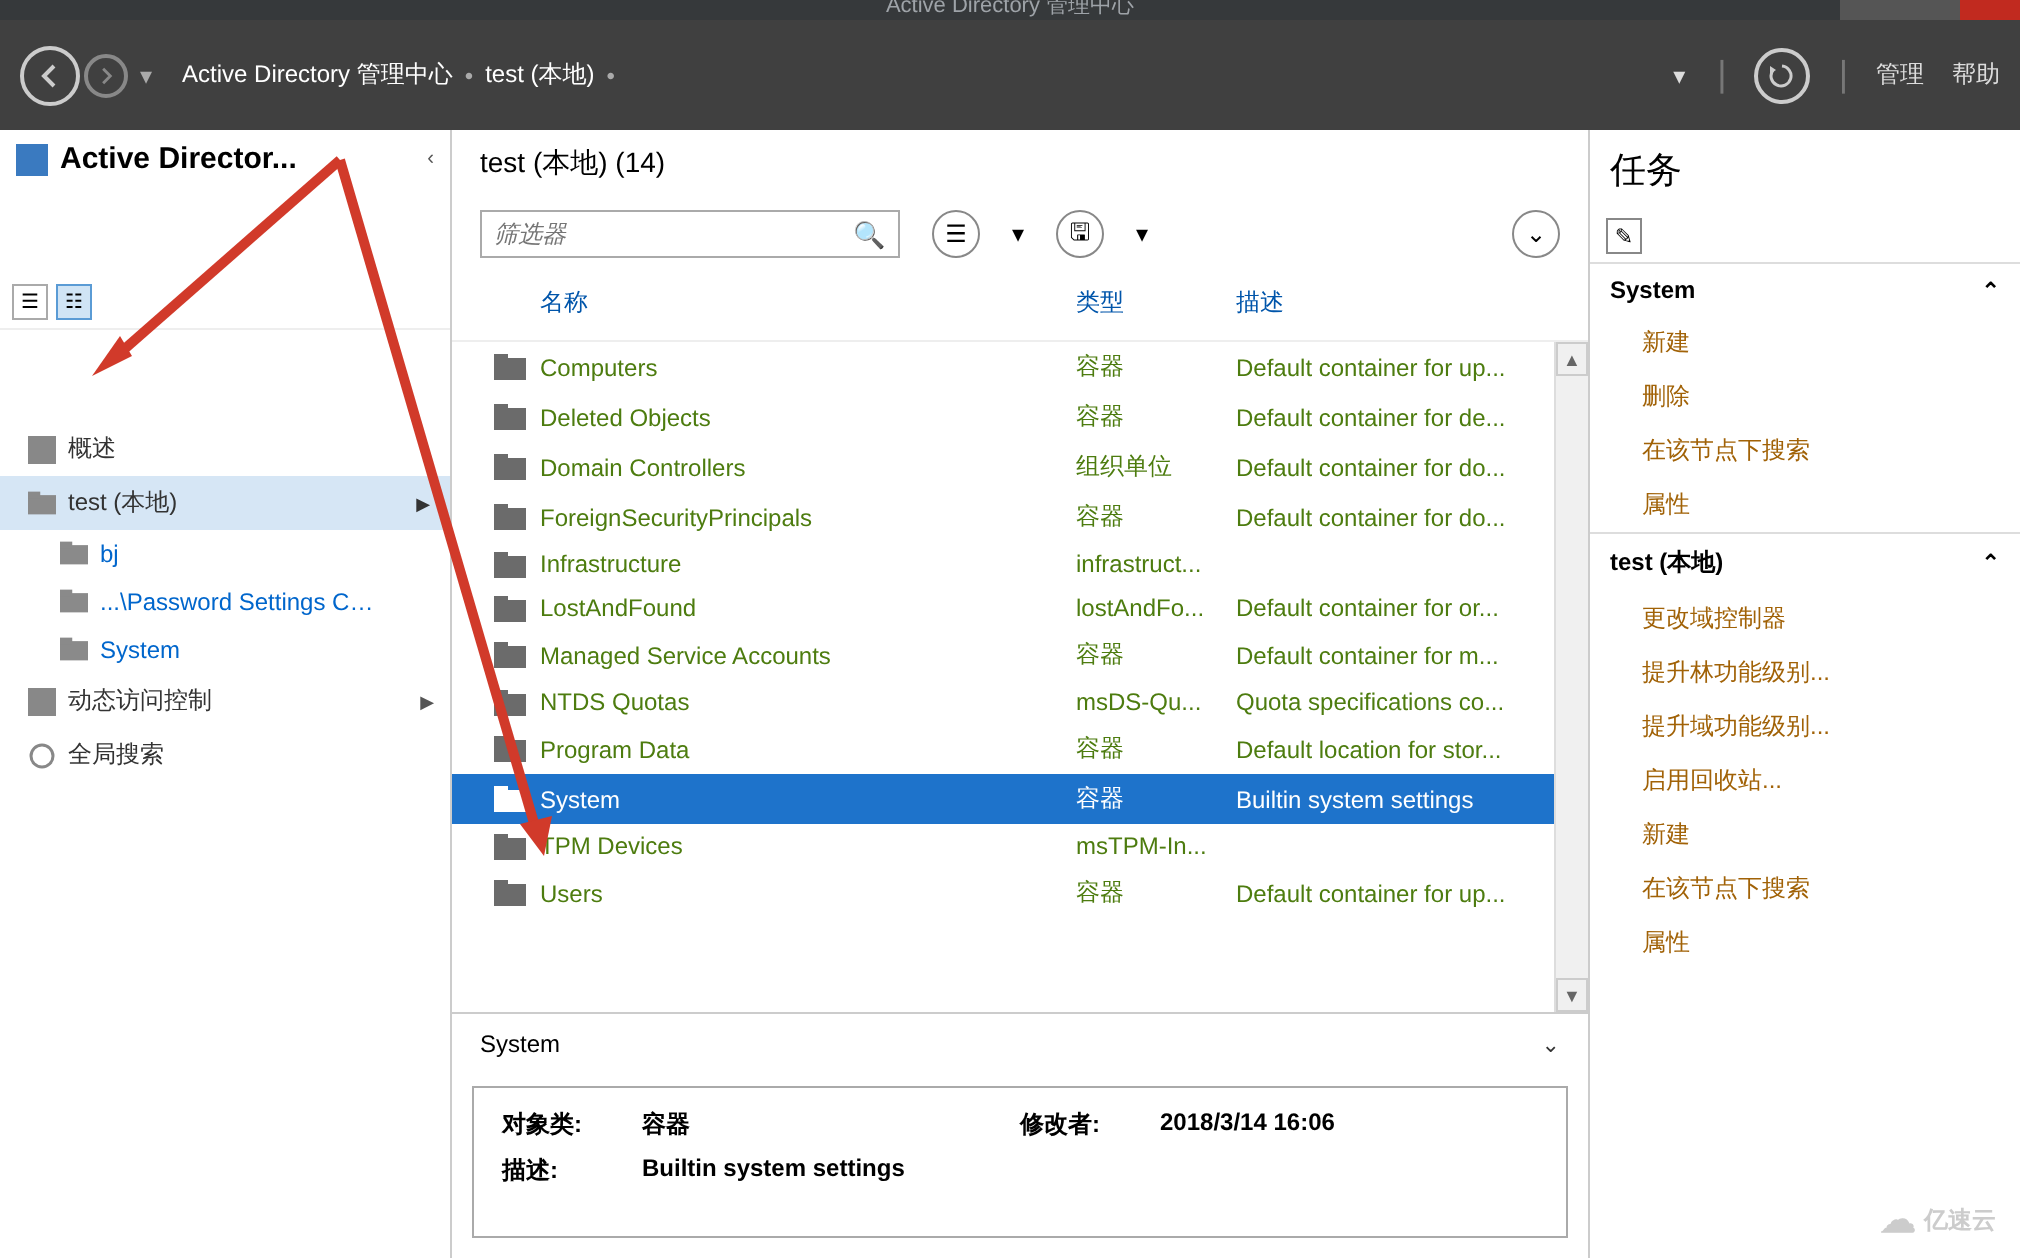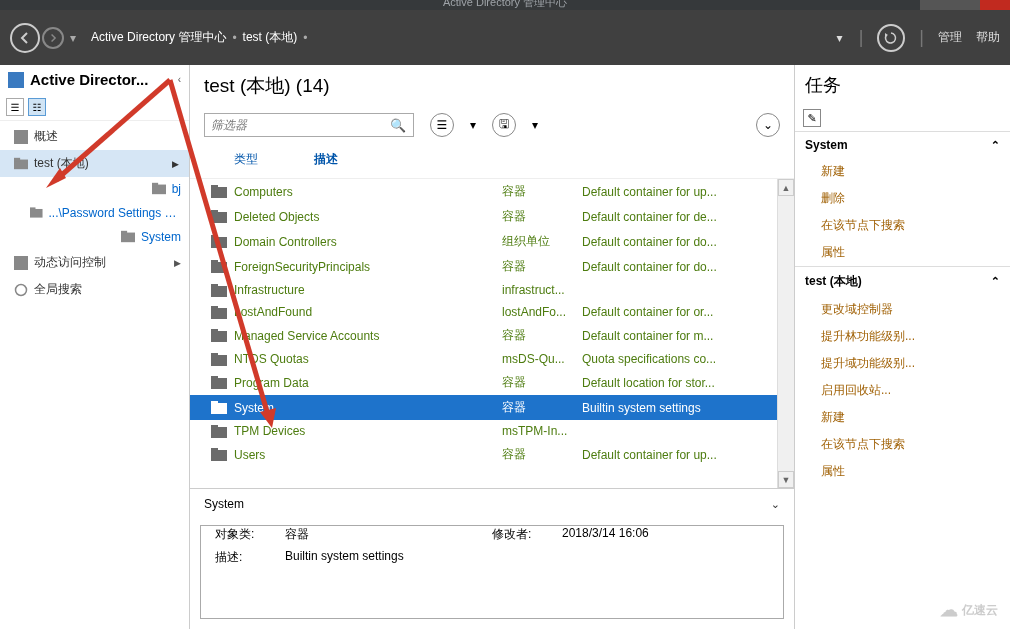--- a/index.html
+++ b/index.html
@@ -15,62 +15,62 @@
 .nav-circle { width:30px; height:30px; border:2px solid #ccc; border-radius:50%; display:flex; align-items:center; justify-content:center; margin-right:2px; cursor:pointer; }
 .nav-circle.forward { width:22px; height:22px; border-color:#888; }
 .nav-circle svg{fill:#ccc;}
 .breadcrumb { margin-left:15px; font-size:22px; display:flex; align-items:center; gap:6px; }
 .breadcrumb .sep { color:#aaa; }
 .header-right { margin-left:auto; display:flex; align-items:center; gap:14px; color:#ddd; font-size:13px; }
 .refresh-icon { width:28px; height:28px; border:2px solid #ccc; border-radius:50%; display:flex; align-items:center; justify-content:center; }
 .header-sep { color:#777; font-size:18px; }
 
 .main-area { display:flex; height:564px; }
-.sidebar { width:190px; border-right:1px solid #ccc; display:flex; flex-direction:column; }
+.sidebar { width:226px; border-right:1px solid #ccc; display:flex; flex-direction:column;gap:44px; }
 .sb-title-row { padding:6px 8px; display:flex; align-items:center; gap:6px; }
 .sb-title { font-size:15px; font-weight:600; flex:1; overflow:hidden; text-overflow:ellipsis; white-space:nowrap; }
 .sb-chevron { font-size:10px; color:#555; }
 .sb-view-row { padding:4px 6px; display:flex; gap:4px; border-bottom:1px solid #eee; }
 .sb-view-btn { width:18px; height:18px; border:1px solid #aaa; display:flex; align-items:center; justify-content:center; font-size:10px; }
 .sb-view-btn.active{ background:#d0e4f5; border-color:#5a9bd5; }
 .sb-items { flex:1; overflow:hidden; padding-top:2px; }
 .sb-item { padding:5px 8px 5px 14px; display:flex; align-items:center; gap:6px; cursor:pointer; color:#0066cc; }
 .sb-item.plain { color:#333; }
 .sb-item .ico { width:14px; height:14px; display:inline-flex; }
 .sb-item.selected { background:#d6e6f5; position:relative; }
 .sb-item.selected::after { content:"▶"; position:absolute; right:10px; font-size:9px; color:#333; }
-.sb-item.child { padding-left:30px;justify-content:flex-end; }
+.sb-item.child { padding-left:30px; }
 .sb-item.truncate span { overflow:hidden; text-overflow:ellipsis; white-space:nowrap; max-width:140px; }
 
 .center { flex:1; display:flex; flex-direction:column; border-right:1px solid #ccc; }
-.center-header { padding:8px 14px; font-size:19px; }
+.center-header { padding:8px 14px; font-size:14px; }
 .toolbar-row { padding:6px 14px; display:flex; align-items:center; gap:16px; }
 .filter-box { flex:0 0 210px; height:24px; border:1px solid #aaa; display:flex; align-items:center; padding:0 6px; }
 .filter-box input { flex:1; border:none; outline:none; font-style:italic; color:#888; }
 .filter-box .search-ic{ font-size:13px; color:#333; }
 .circle-btn { width:24px; height:24px; border:1px solid #888; border-radius:50%; display:flex; align-items:center; justify-content:center; font-size:12px; cursor:pointer; }
 .tb-spacer{flex:1;}
 
 .col-headers { padding:8px 14px 10px 44px; display:flex; gap:0; color:#0055aa; font-size:12px; border-bottom:1px solid #eee; }
-.col-name{width:268px;} .col-type{width:80px;} .col-desc{flex:1;font-weight:bold;}
+.col-name{width:268px;} .col-type{width:80px;} .col-desc{flex:1;}
 
 .list-area { flex:1; overflow:hidden; position:relative; }
 .list-rows { height:100%; overflow-y:hidden; }
 .row { display:flex; align-items:center; padding:4px 14px 4px 14px; gap:0; color:#4d7c0f; cursor:default; white-space:nowrap; }
 .row .ic { width:30px; display:flex; justify-content:center;}
 .row .name{width:268px;} .row .type{width:80px; overflow:hidden; text-overflow:ellipsis;} .row .desc{flex:1; overflow:hidden; text-overflow:ellipsis; padding-right:20px;}
 .row.selected { background:#1e73cb; color:#fff; }
 .folder-svg{width:16px;height:13px;}
 .vscroll{position:absolute; right:0; top:0; bottom:0; width:17px; background:#f0f0f0; border-left:1px solid #ddd; display:flex; flex-direction:column;}
 .vscroll .arrow{height:17px; display:flex;align-items:center;justify-content:center;color:#666;font-size:9px;border:1px solid #ccc;}
 .vscroll .track{flex:1;}
 
 .detail-header { padding:8px 14px; border-top:1px solid #ccc; font-size:15px; display:flex; align-items:center; }
 .detail-header .sep{ margin-left:auto; font-size:11px; color:#333;}
-.detail-box { margin:6px 10px 10px 10px; border:1px solid #aaa; padding:0 14px; height:94px; }
+.detail-box { margin:6px 10px 10px 10px; border:1px solid #aaa; padding:10px 14px; height:76px;font-weight:bold; }
 .detail-grid { display:grid; grid-template-columns:70px 1fr 70px 1fr; row-gap:6px; }
 
 .tasks { width:215px; display:flex; flex-direction:column; }
 .tasks-title-row { padding:8px 10px; font-size:18px;}
 .tasks-icon-row { padding:4px 8px; }
 .badge-icon { width:18px; height:18px; border:1px solid #888; display:flex; align-items:center;justify-content:center; font-size:11px;}
 .task-section-hdr { padding:6px 10px; font-weight:600; display:flex; align-items:center; border-top:1px solid #ddd;}
 .task-section-hdr .exp { margin-left:auto; font-size:11px;}
 .task-item { padding:5px 10px 5px 26px; cursor:pointer; color:#a16207;}
 
@@ -210,20 +210,21 @@
         <span class="search-ic">🔍</span>
       </div>
       <div class="circle-btn">☰</div>
       <span>▾</span>
       <div class="circle-btn">🖫</div>
       <span>▾</span>
       <div class="tb-spacer"></div>
       <div class="circle-btn">⌄</div>
     </div>
     <div class="col-headers">
+      <div class="col-name">名称</div>
       <div class="col-type">类型</div>
       <div class="col-desc">描述</div>
     </div>
     <div class="list-area">
       <div class="list-rows" id="list-rows">
           <div class="row">
             <span class="ic">
               <svg class="folder-svg" viewBox="0 0 16 13">
                 <rect x="0" y="2" width="16" height="11" fill="#6b6b6b"></rect>
                 <rect x="0" y="0" width="7" height="4" fill="#6b6b6b"></rect>

